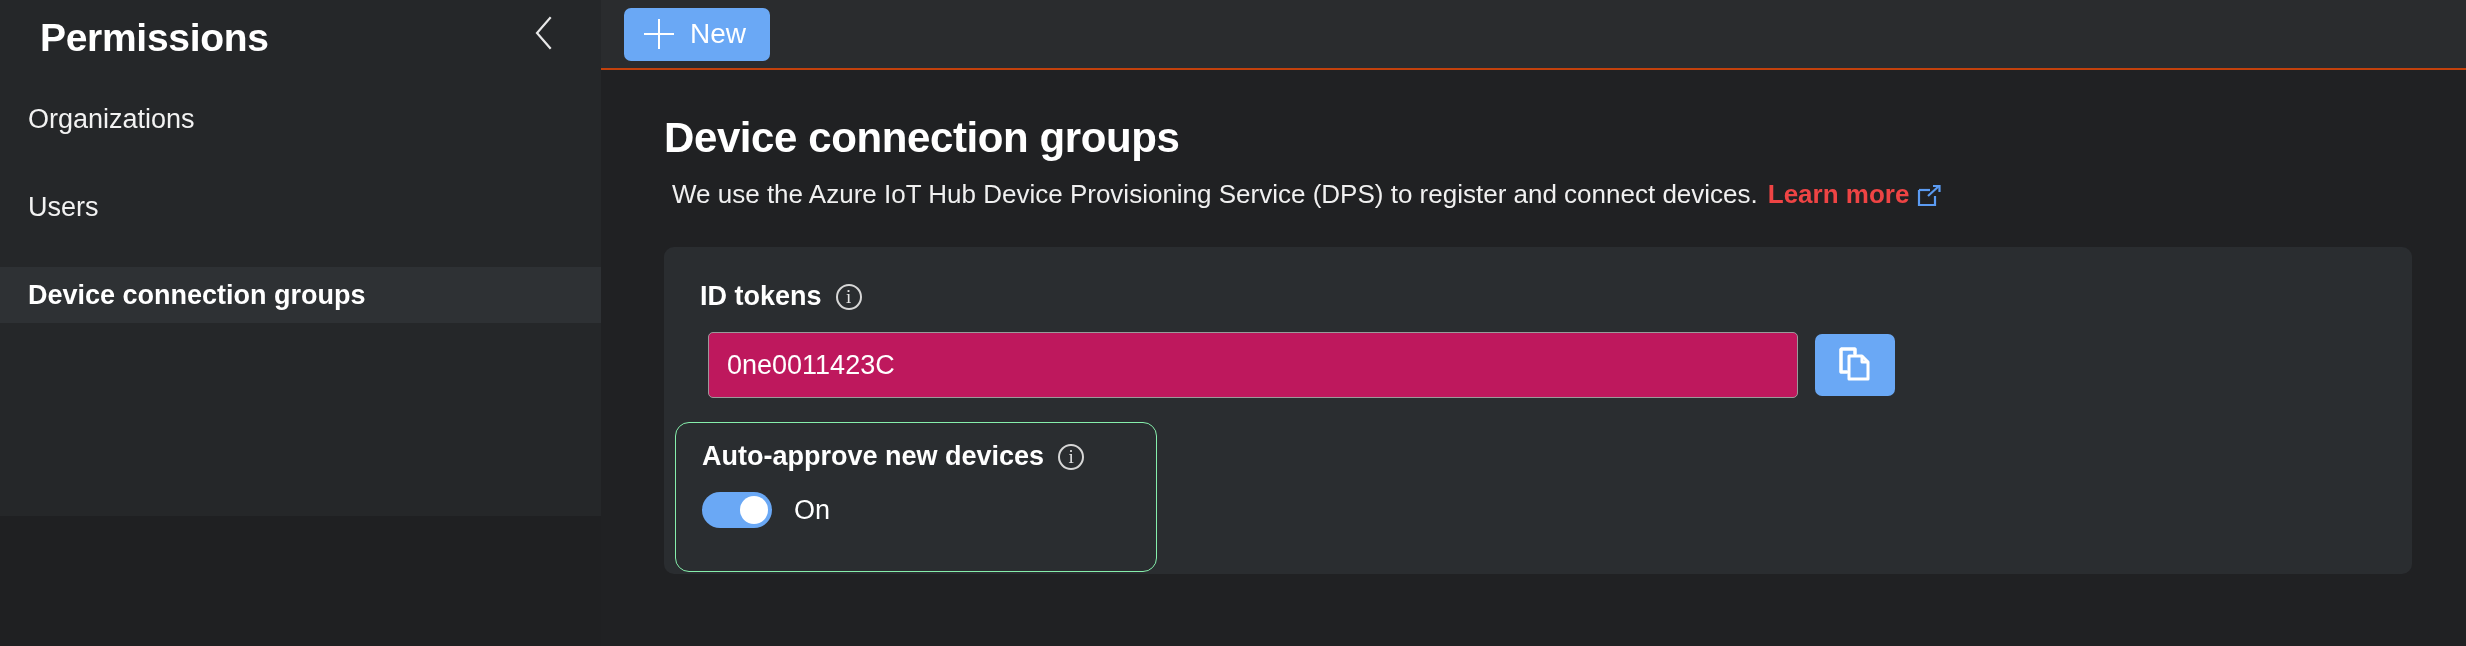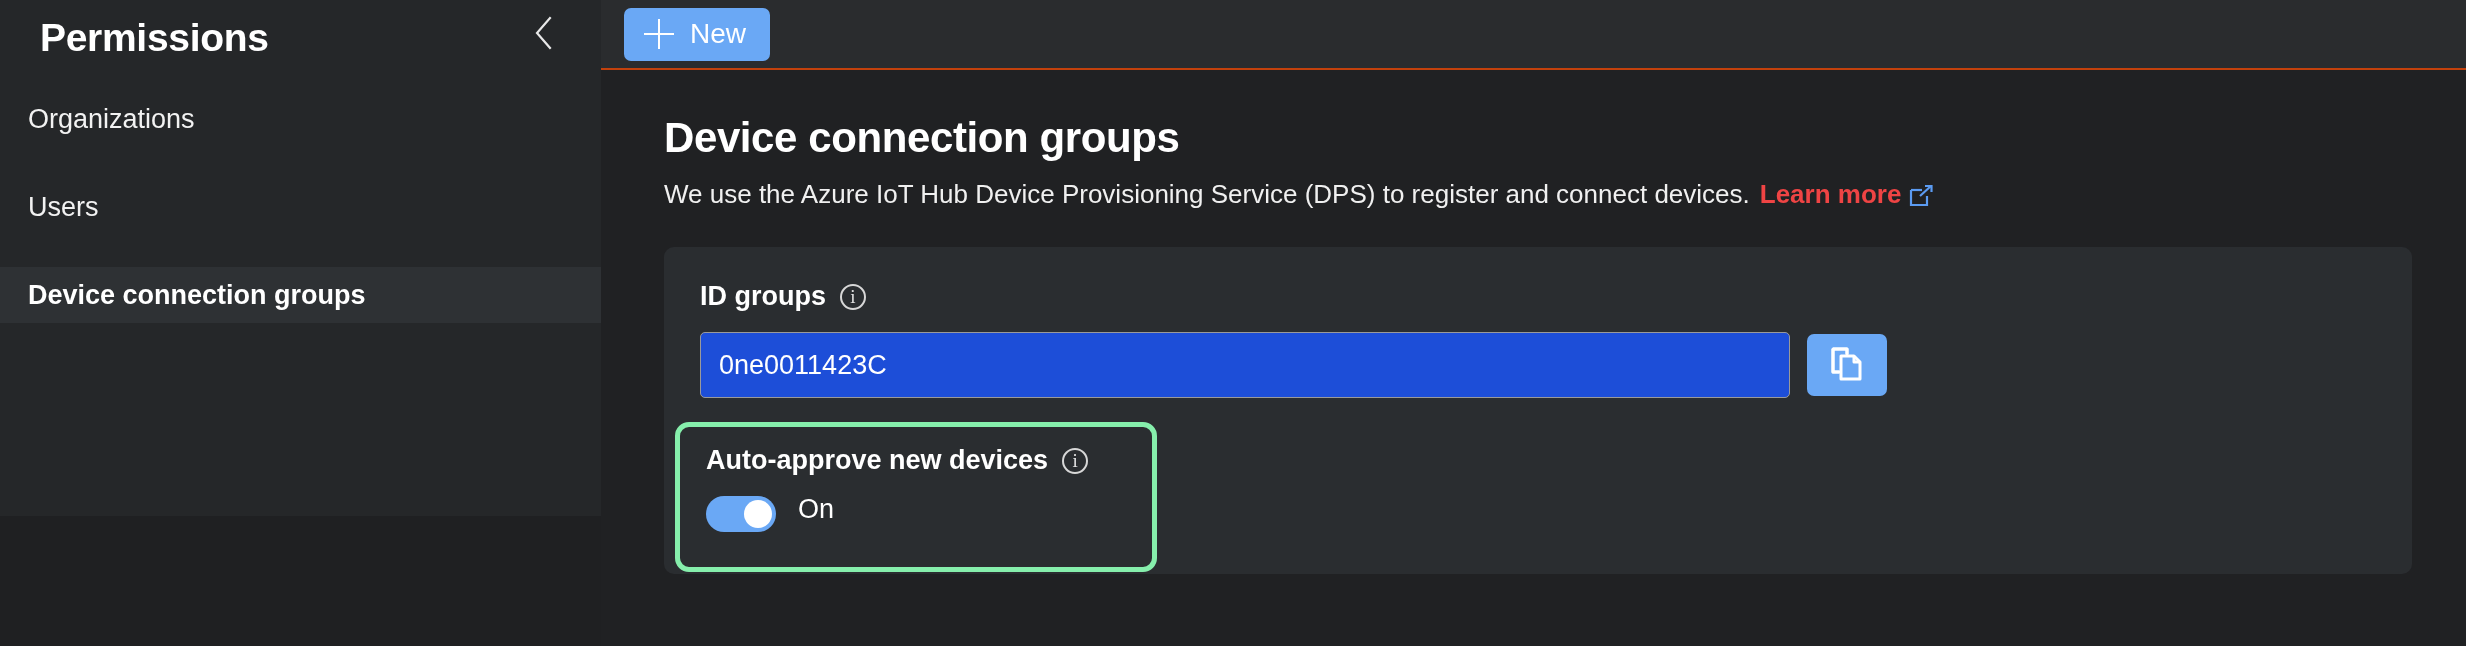--- a/index.html
+++ b/index.html
@@ -131,21 +131,21 @@
     font-weight: bold;
     letter-spacing: -0.4px;
     line-height: 1;
     margin: 0 0 22px 0;
     color: #ffffff;
   }
   .page-desc {
     font-size: 26px;
     color: #f0f0f0;
     line-height: 1;
-    margin: 0 0 40px 0;
+    margin: 0 0 40px 8px;
     display: flex;
     align-items: center;
     white-space: nowrap;
   }
   .learn-more {
     color: #ef4444;
     font-weight: bold;
     text-decoration: none;
     margin-left: 10px;
     cursor: pointer;
@@ -196,54 +196,56 @@
   }
   .id-row {
     display: flex;
     align-items: center;
     gap: 17px;
     margin-left: 36px;
   }
   .id-input {
     width: 1090px;
     height: 66px;
-    background: #1d4ed8;
+    background: #be185d;
     border: 1px solid #9a9a9a;
     border-radius: 5px;
     color: #ffffff;
     font-size: 27px;
     font-family: "Liberation Sans", sans-serif;
     padding: 0 18px;
     box-sizing: border-box;
     outline: none;
+    margin-left: 8px;
   }
   .copy-btn {
     width: 80px;
     height: 62px;
     background: #6aa8f5;
     border: none;
     border-radius: 7px;
     display: flex;
     align-items: center;
     justify-content: center;
     cursor: pointer;
   }
 
   
   .highlight-box {
     margin: 24px 0 0 11px;
     width: 482px;
     height: 150px;
-    border: 5px solid #86efac;
+    border: 1px solid #86efac;
     border-radius: 14px;
     box-sizing: border-box;
     padding: 20px 0 0 26px;
   }
   .toggle-row {
     display: flex;
+    align-items: center;
     gap: 22px;
     margin-top: 20px;
   }
   .switch {
     width: 70px;
     height: 36px;
     background: #6aa8f5;
     border-radius: 18px;
     position: relative;
     cursor: pointer;
@@ -319,21 +321,21 @@
             <path d="M2 6 L13 6" stroke="#5b9bf2" stroke-width="2.2" fill="none"></path>
             <path d="M11 12 L22 2" stroke="#5b9bf2" stroke-width="2.2" fill="none"></path>
             <path d="M16 2 L22.5 2 L22.5 8" stroke="#5b9bf2" stroke-width="2.2" fill="none"></path>
           </svg>
         </span>
       </p>
 
       <div class="card">
 
         <div class="field-label">
-          <span>ID groups</span>
+          <span>ID tokens</span>
           <span class="info-icon">i</span>
         </div>
 
         <div class="id-row">
           <input class="id-input" type="text" readonly="" value="0ne0011423C" style="">
           <button class="copy-btn">
             <span>
               <svg width="34" height="36" viewBox="0 0 34 36" fill="none" xmlns="http://www.w3.org/2000/svg">
                 <path d="M3 3 H17 L17 8 M3 3 V26 H9" stroke="#ffffff" stroke-width="3" fill="none" stroke-linejoin="round"></path>
                 <path d="M3 3 H17 V26 H3 Z" stroke="#ffffff" stroke-width="3" fill="none" stroke-linejoin="round"></path>

